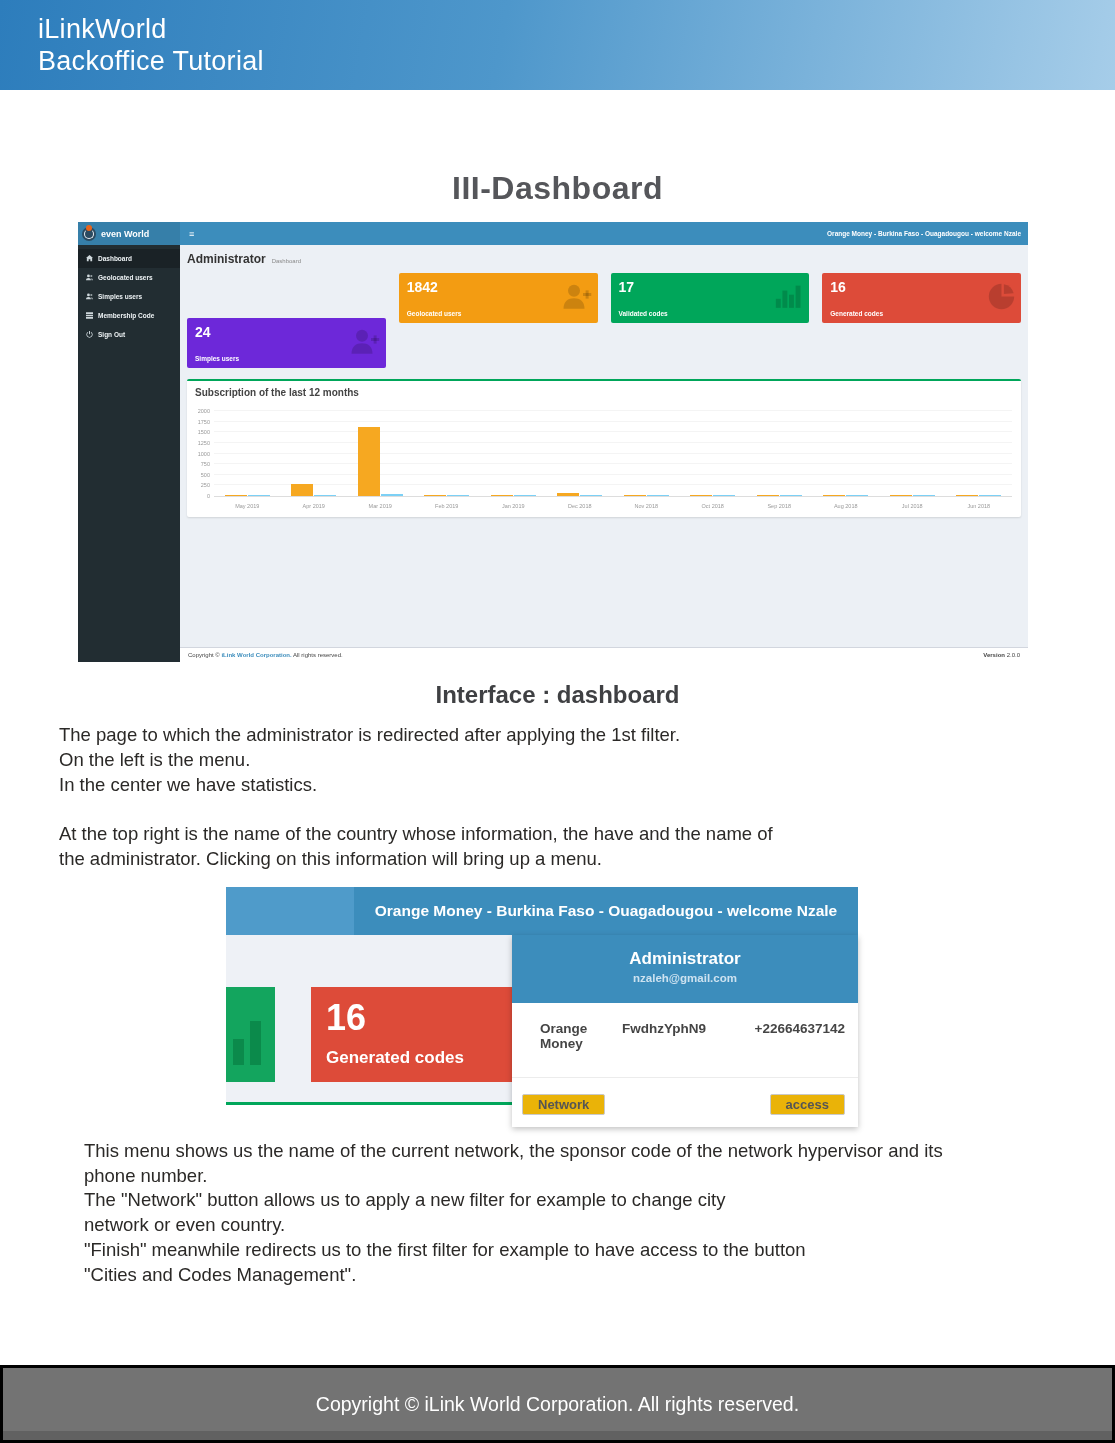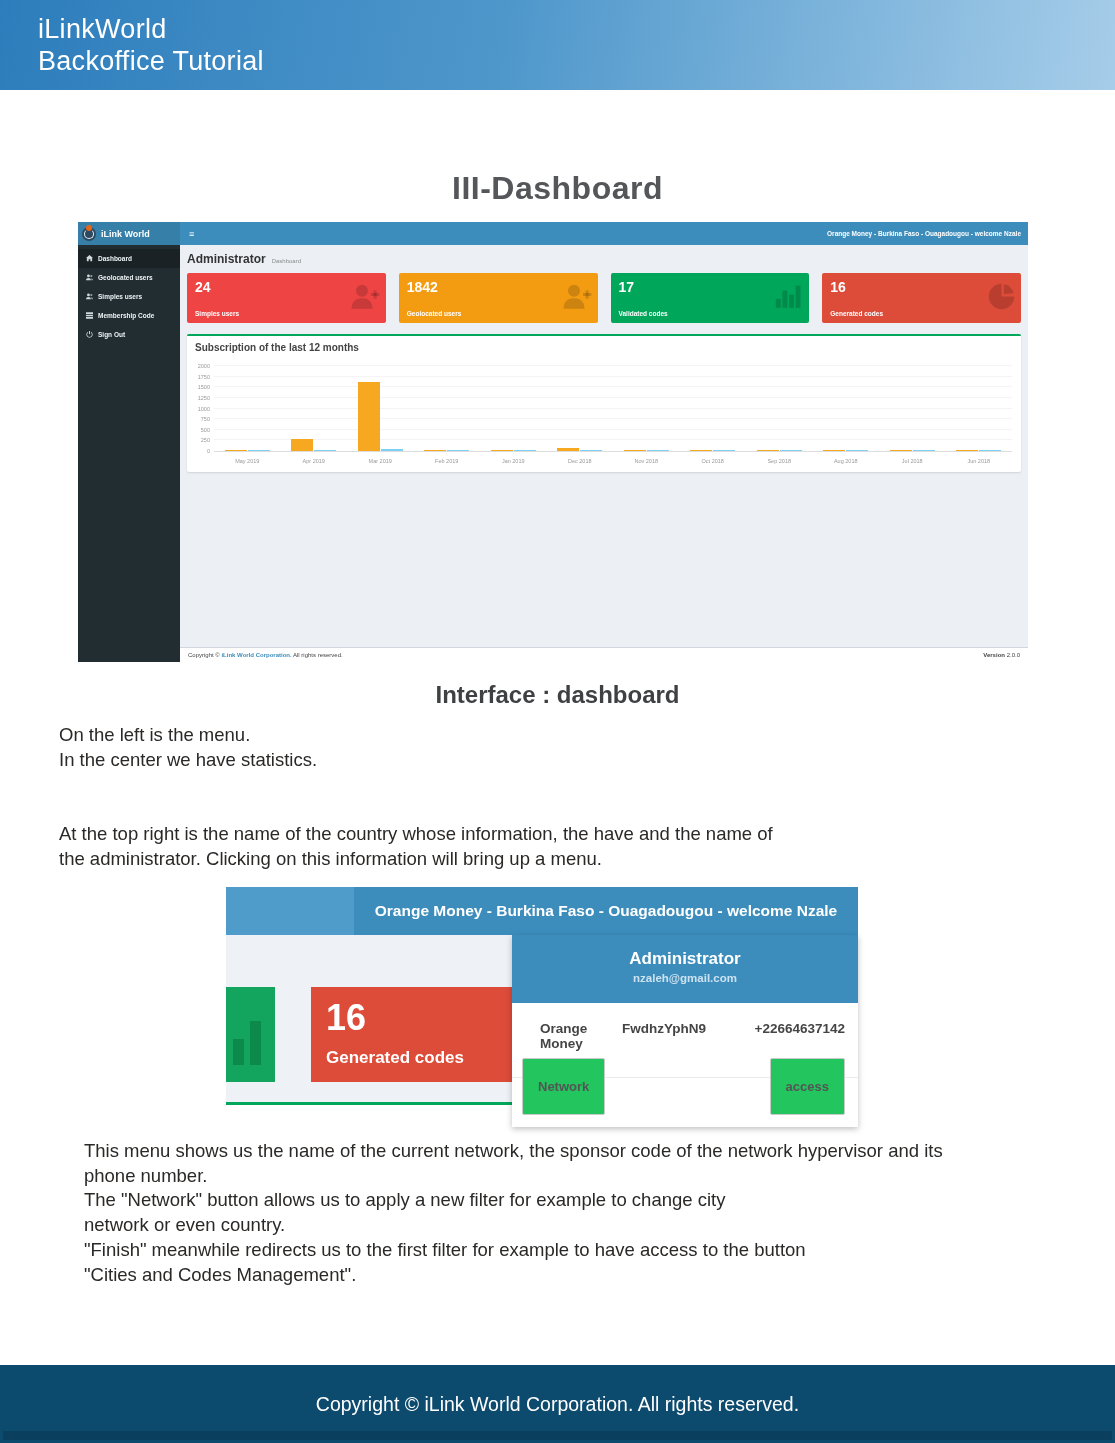--- a/index.html
+++ b/index.html
@@ -95,49 +95,49 @@
   .dropdown2 { position:absolute; left:286px; top:48px; width:346px; height:192px; background:#fff;
     box-shadow:0 2px 6px rgba(0,0,0,.25); }
   .dd-header { height:68px; background:#3c8dbc; color:#fff; text-align:center; }
   .dd-title { font-size:17px; padding-top:14px; font-weight:bold; }
   .dd-email { font-size:11.5px; font-weight:bold; color:#cde2f0; margin-top:3px; }
   .dd-body { display:flex; padding:18px 13px 0 28px; font-size:13.5px; font-weight:bold; color:#454545; }
   .dd-network { width:82px; }
   .dd-code { width:105px; }
   .dd-phone { flex:1; text-align:right; }
   .dd-footer { position:absolute; left:0; bottom:0; width:100%; height:50px; border-top:1px solid #ececec; }
-  .dd-btn { position:absolute; bottom:12px; background:#22c55e; border:1px solid #c9c9c9;
-    border-radius:2px; font-size:13px; font-weight:bold; color:#555; padding:20px 15px;
+  .dd-btn { position:absolute; bottom:12px; background:#eab308; border:1px solid #c9c9c9;
+    border-radius:2px; font-size:13px; font-weight:bold; color:#555; padding:2px 15px;
     font-family:"Liberation Sans",sans-serif; cursor:pointer; }
   .dd-btn.network { left:10px; }
   .dd-btn.finish { right:13px; }
 
   
   .page-footer { position:absolute; left:0; top:1365px; width:1115px; height:78px;
-    background:#0c4a6e; border:3px solid #0c4a6e; display:flex; align-items:center;
+    background:#737373; border:3px solid #000000; display:flex; align-items:center;
     justify-content:center; color:#fff; font-size:19.5px;
     box-shadow:inset 0 -9px 0 rgba(0,0,0,.15); }
 </style>
 </head>
 <body>
 
 <div class="page">
 
   <header class="doc-header">
     <div>iLinkWorld</div>
     <div>Backoffice Tutorial</div>
   </header>
 
   <div class="doc-title">III-Dashboard</div>
 
   <section class="shot1">
     <div class="nav1">
       <div class="logo1">
         <span class="logo-icon"></span>
-        <span>iLink World</span>
+        <span>even World</span>
       </div>
       <div class="navbar1">
         <span class="hamburger">≡</span>
         <span class="nav-user">Orange Money - Burkina Faso - Ouagadougou - welcome Nzale</span>
       </div>
     </div>
 
     <div class="body1">
       <nav class="sidebar1">
         <div class="sitem active">
@@ -180,21 +180,21 @@
       </nav>
 
       <div class="contentwrap1">
         <div class="content1">
           <div class="c-heading">
             <span class="h-main">Administrator</span>
             <span class="h-sub">Dashboard</span>
           </div>
 
           <div class="cards">
-            <div class="card" style="background: #ef4444;">
+            <div class="card" style="background: #6d28d9; margin-top: 45px;">
               <div class="v">24</div>
               <div class="l">Simples users</div>
               <span class="ic">
                 <svg width="30" height="26" viewBox="0 0 40 34">
                     <circle cx="16" cy="10" r="8"></circle>
                     <path d="M2 34c0-10 6-14 14-14s14 4 14 14z"></path>
                     <rect x="28" y="13" width="11" height="4"></rect>
                     <rect x="31.5" y="9.5" width="4" height="11"></rect>
                   </svg>
               </span>
@@ -323,20 +323,21 @@
           <span class="f1left"><span>Copyright © </span><a class="flink">iLink World Corporation.</a><span> All rights reserved.</span></span>
           <span class="f1right"><b>Version</b>&nbsp;<span>2.0.0</span></span>
         </div>
       </div>
     </div>
   </section>
 
   <div class="doc-subtitle">Interface : dashboard</div>
 
   <div class="para p1">
+    <div>The page to which the administrator is redirected after applying the 1st filter.</div>
     <div>On the left is the menu.</div>
     <div>In the center we have statistics.</div>
   </div>
 
   <div class="para p2">
     <div>At the top right is the name of the country whose information, the have and the name of</div>
     <div> the administrator. Clicking on this information will bring up a menu.</div>
   </div>
 
   <section class="shot2">

